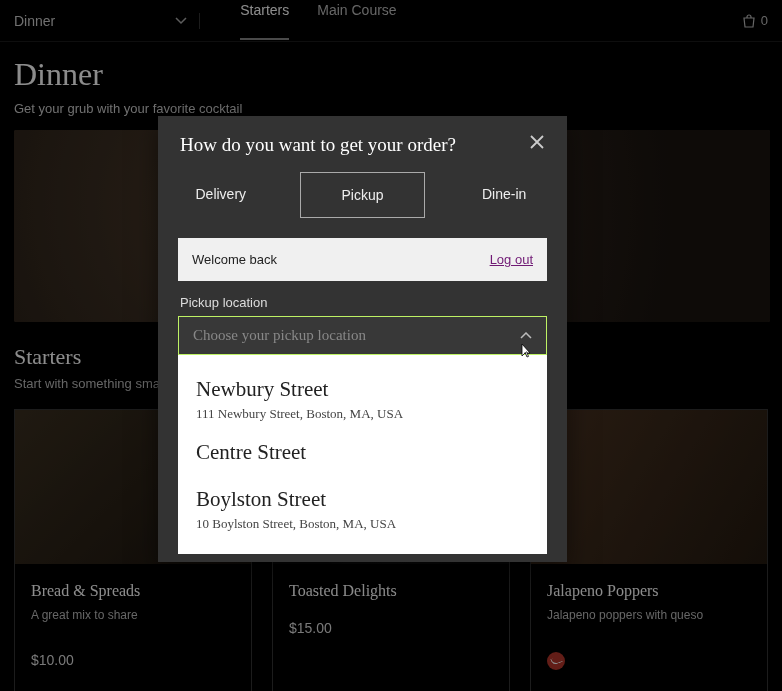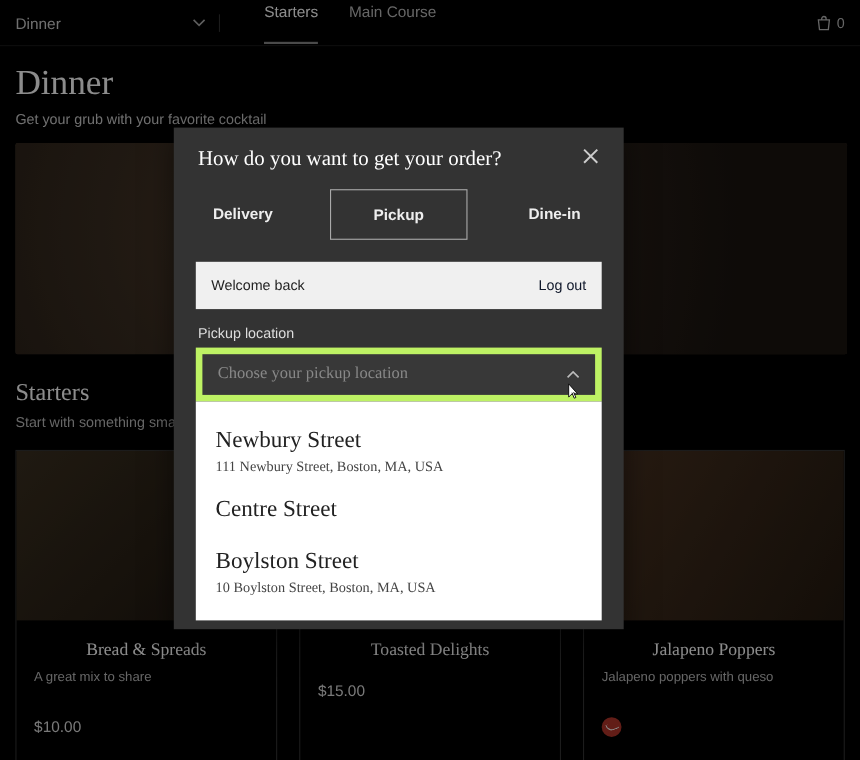--- a/index.html
+++ b/index.html
@@ -22,42 +22,42 @@
     .section-title { font-family: Georgia, serif; font-size: 22px; margin-top: 22px; font-weight: normal; }
     .section-sub { color: #bbb; font-size: 13px; margin-top: 6px; margin-bottom: 18px; }
     
     .cards { display: flex; gap: 20px; }
     .card { width: 238px; border: 1px solid #333; background: #000; }
     .card-img { height: 154px; background: #2a241c; position: relative; }
     .card-img.c1 { background: linear-gradient(135deg,#3a2f20,#1c150e); }
     .card-img.c2 { background: radial-gradient(circle at 50% 50%,#2a2a2a,#0c0c0c 70%); }
     .card-img.c3 { background: linear-gradient(120deg,#4a3322,#241a10); }
     .card-body { padding: 18px 16px 14px; }
-    .card-title { font-family: Georgia, serif; font-size: 16px; margin-bottom: 8px; text-align: center; }
+    .card-title { font-family: Georgia, serif; font-size: 16px; margin-bottom: 8px; }
     .card-desc { color: #bbb; font-size: 12px; margin-bottom: 30px; }
     .card-price { font-size: 14px; color: #ddd; margin-top: 20px; }
     .spicy { width: 18px; height: 18px; border-radius: 50%; background: #b3362a; display: inline-block; margin-bottom: 8px; position:relative; }
     .spicy::after { content:""; position:absolute; left:4px; top:5px; width:10px; height:6px; border:1.5px solid #fff; border-top:none; border-right:none; border-radius: 0 0 0 6px; transform:rotate(-20deg); }
     
     
     .modal-backdrop { position: absolute; inset: 0; background: rgba(0,0,0,0.45); }
     .modal { position: absolute; left: 158px; top: 116px; width: 409px; background: #333; box-shadow: 0 8px 24px rgba(0,0,0,0.5); padding-bottom: 8px; }
     .modal-header { display:flex; justify-content:space-between; align-items:flex-start; padding: 18px 22px 12px; }
     .modal-title { font-family: Georgia, serif; font-size: 19px; font-weight: normal; }
     .close-x { font-size: 20px; cursor: pointer; color:#ccc; line-height:1; }
     
-    .method-row { display:flex; justify-content:space-between; gap: 16px; padding: 4px 0 14px; font-weight: bold; }
+    .method-row { display:flex; justify-content:space-between; gap: 16px; padding: 4px 0 14px; }
     .method { width: 140px; text-align: center; padding: 14px 0; font-size: 14px; color: #eee; cursor:pointer; }
     .method.selected { border: 1px solid #aaa; }
     
     .welcome-bar { margin: 6px 20px 14px; background: #f0f0f0; color: #222; padding: 14px 14px; display:flex; justify-content:space-between; align-items:center; font-size: 13px; }
-    .welcome-bar a { color: #0f172a; font-size: 13px; cursor:pointer; }
+    .welcome-bar a { color: #701a75; text-decoration: underline; font-size: 13px; cursor:pointer; }
     
     .field-label { padding: 0 22px; font-size: 13px; color: #ddd; margin-bottom: 6px; }
-    .select-input { margin: 0 20px; border: 6px solid #bef264; padding: 10px 14px; display:flex; justify-content:space-between; align-items:center; font-family: Georgia, serif; color:#888; font-size:15px; background:#383838; }
+    .select-input { margin: 0 20px; border: 1px solid #bef264; padding: 10px 14px; display:flex; justify-content:space-between; align-items:center; font-family: Georgia, serif; color:#888; font-size:15px; background:#383838; }
     .chev-up { color:#ccc; font-size:12px; position:relative; }
     .cursor { position:absolute; right:-2px; top:10px; }
     
     .options-panel { margin: 0 20px; background: #fff; color: #222; padding: 14px 0 12px; }
     .option { padding: 8px 18px 10px; cursor: pointer; }
     .option-title { font-family: Georgia, serif; font-size: 21px; margin-bottom: 4px; }
     .option-addr { font-family: Georgia, serif; font-size: 13px; color: #444; }
     svg { display:block; }
   </style>
 </head>

